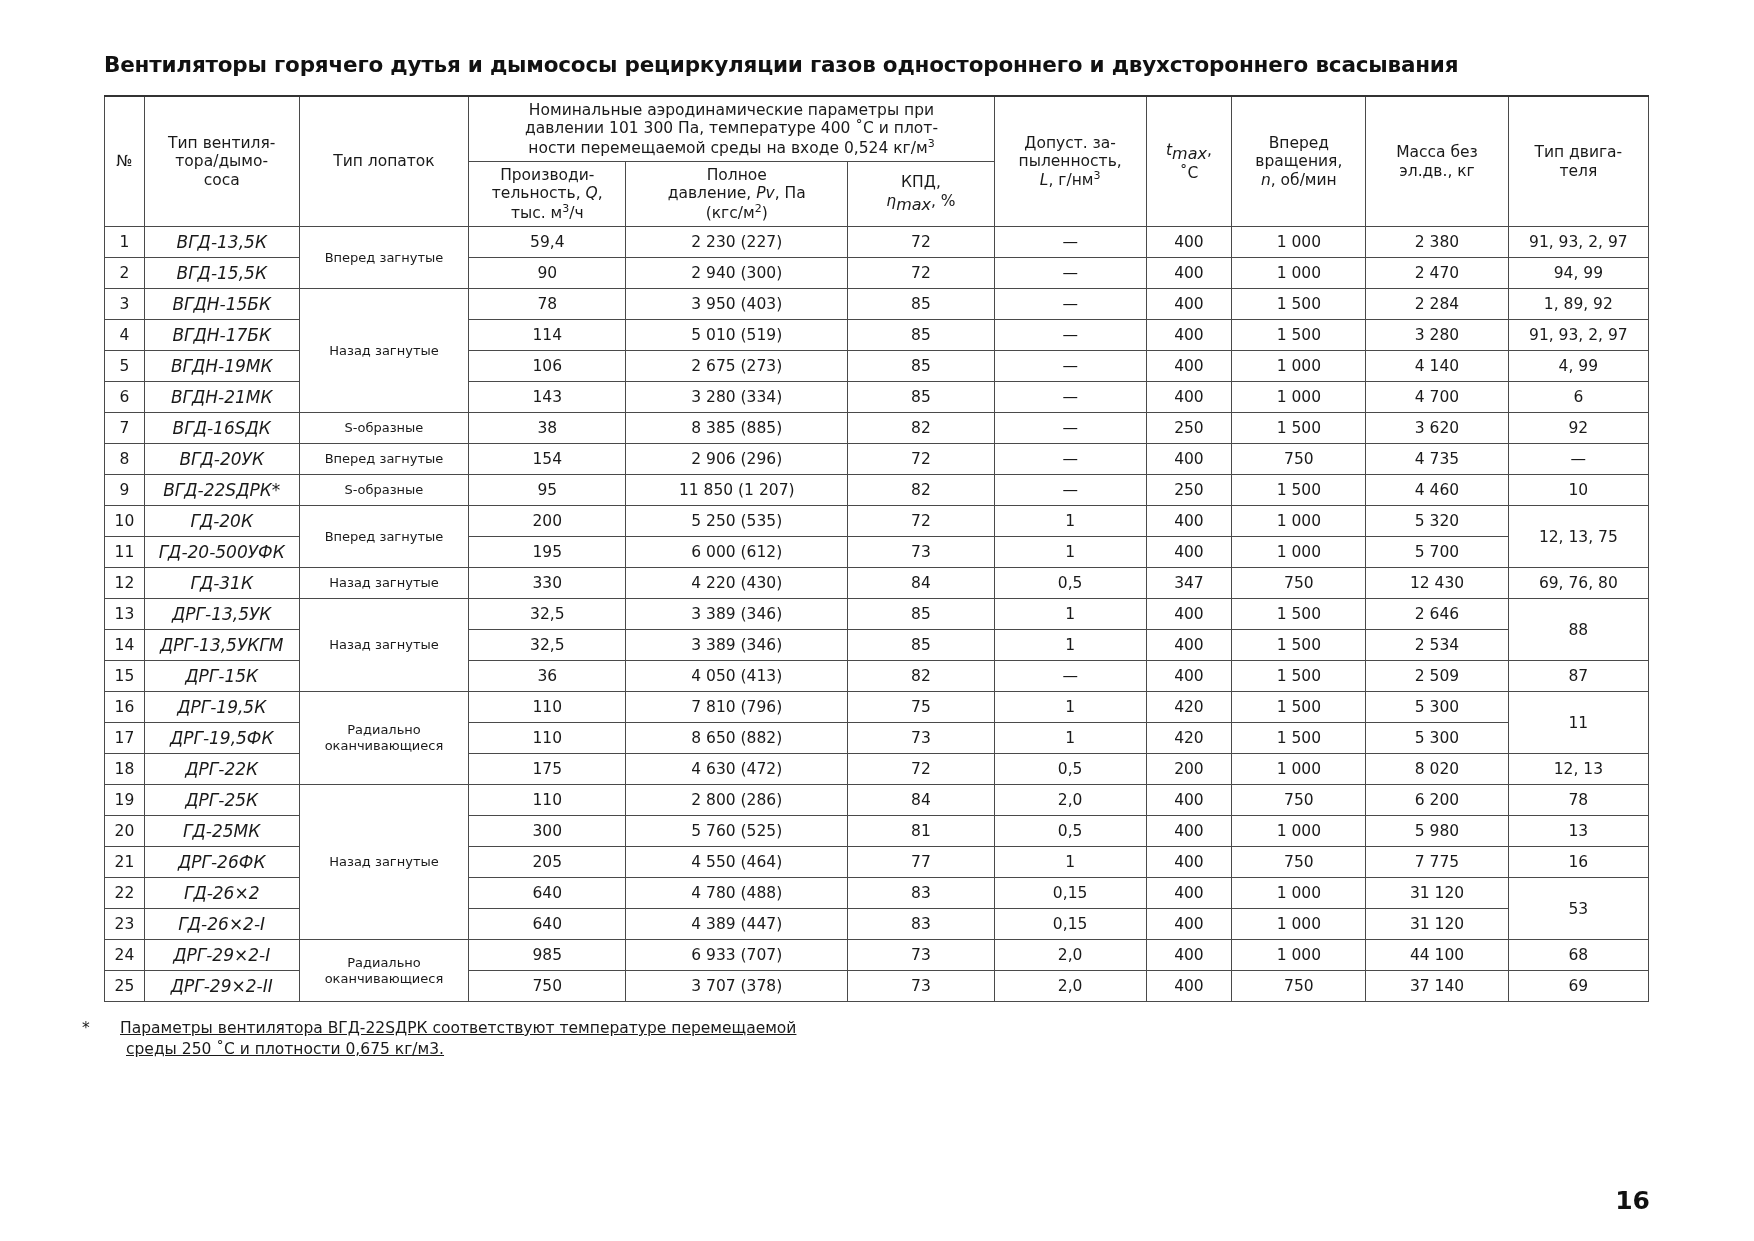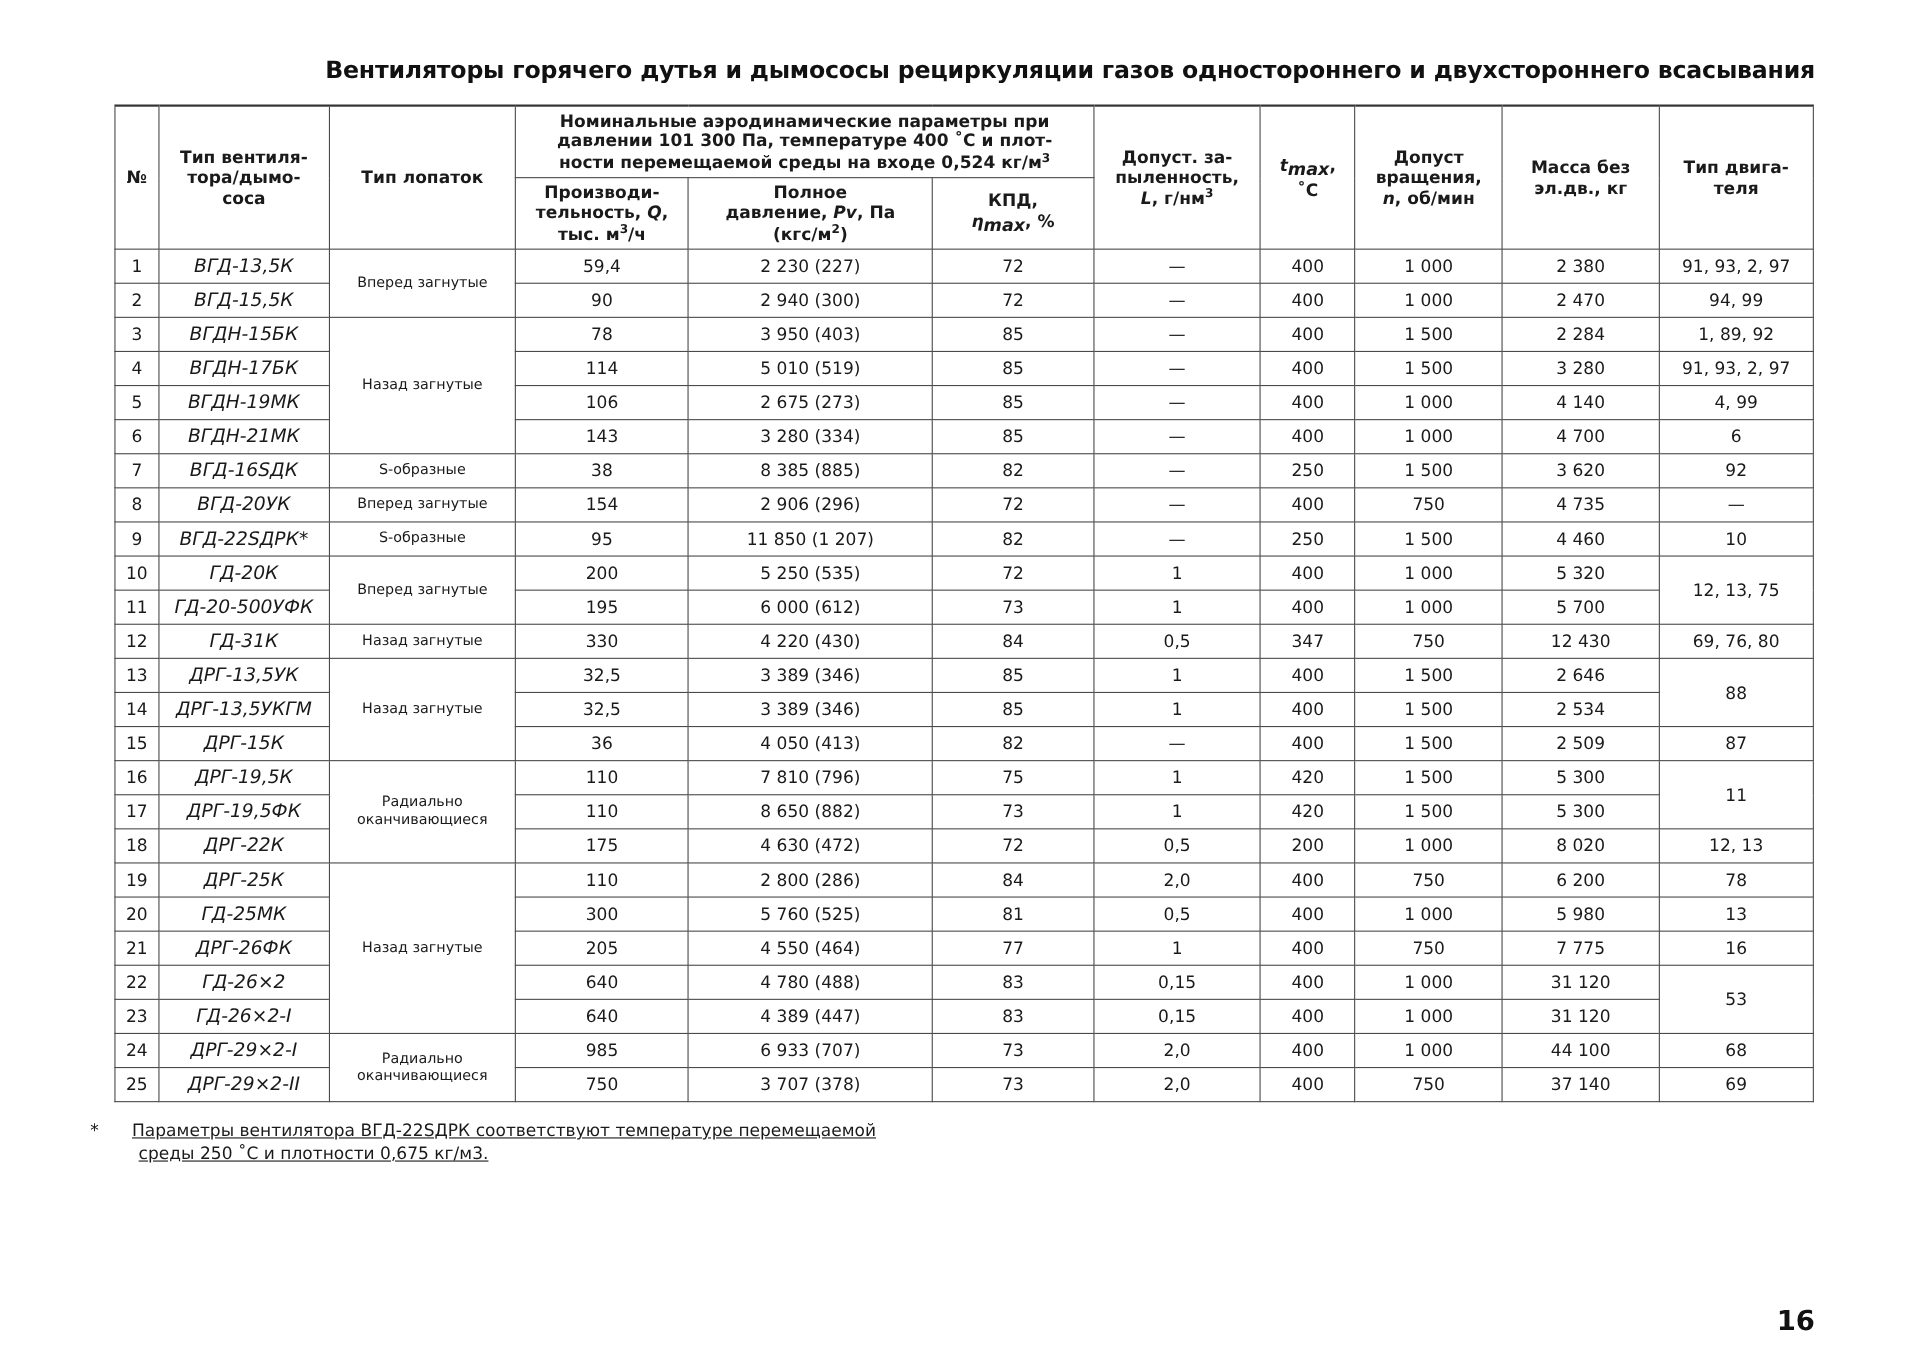--- a/index.html
+++ b/index.html
@@ -16,42 +16,42 @@
     overflow: hidden;
   }
   .page {
     position: relative;
     width: 1754px;
     height: 1241px;
     box-sizing: border-box;
     padding: 44px 104px 0 104px;
   }
   .doc-title {
-    text-align: right;
+    text-align: left;
     font-size: 21.5px;
     font-weight: bold;
     letter-spacing: -0.2px;
     margin: 8px 0 18px 0;
     color: #111;
   }
   table.spec {
     border-collapse: collapse;
     width: 1545px;
     table-layout: fixed;
     font-size: 15.5px;
   }
   table.spec th, table.spec td {
     border: 1px solid #4a4a4a;
     padding: 0;
     vertical-align: middle;
     text-align: center;
     color: #1a1a1a;
   }
   table.spec thead th {
-    font-weight: bold;
+    font-weight: normal;
     line-height: 1.18;
     padding: 4px 4px;
   }
   .hdr-big {
     font-size: 15.5px;
   }
   .sub {
     font-size: 16px;
     vertical-align: sub;
   }
@@ -174,21 +174,21 @@
         <th rowspan="2">
           <span>Допуст. за-</span><br>
           <span>пыленность,</span><br>
           <span class="it">L</span><span>, г/нм</span><span class="sup">3</span>
         </th>
         <th rowspan="2">
           <span class="it">t</span><span class="sub it">max</span>,<br>
           <span>˚С</span>
         </th>
         <th rowspan="2">
-          <span>Допуст</span><br>
+          <span>Вперед</span><br>
           <span>вращения,</span><br>
           <span class="it">n</span><span>, об/мин</span>
         </th>
         <th rowspan="2">
           <span>Масса без</span><br>
           <span>эл.дв., кг</span>
         </th>
         <th rowspan="2" class="outer-right">
           <span>Тип двига-</span><br>
           <span>теля</span>

